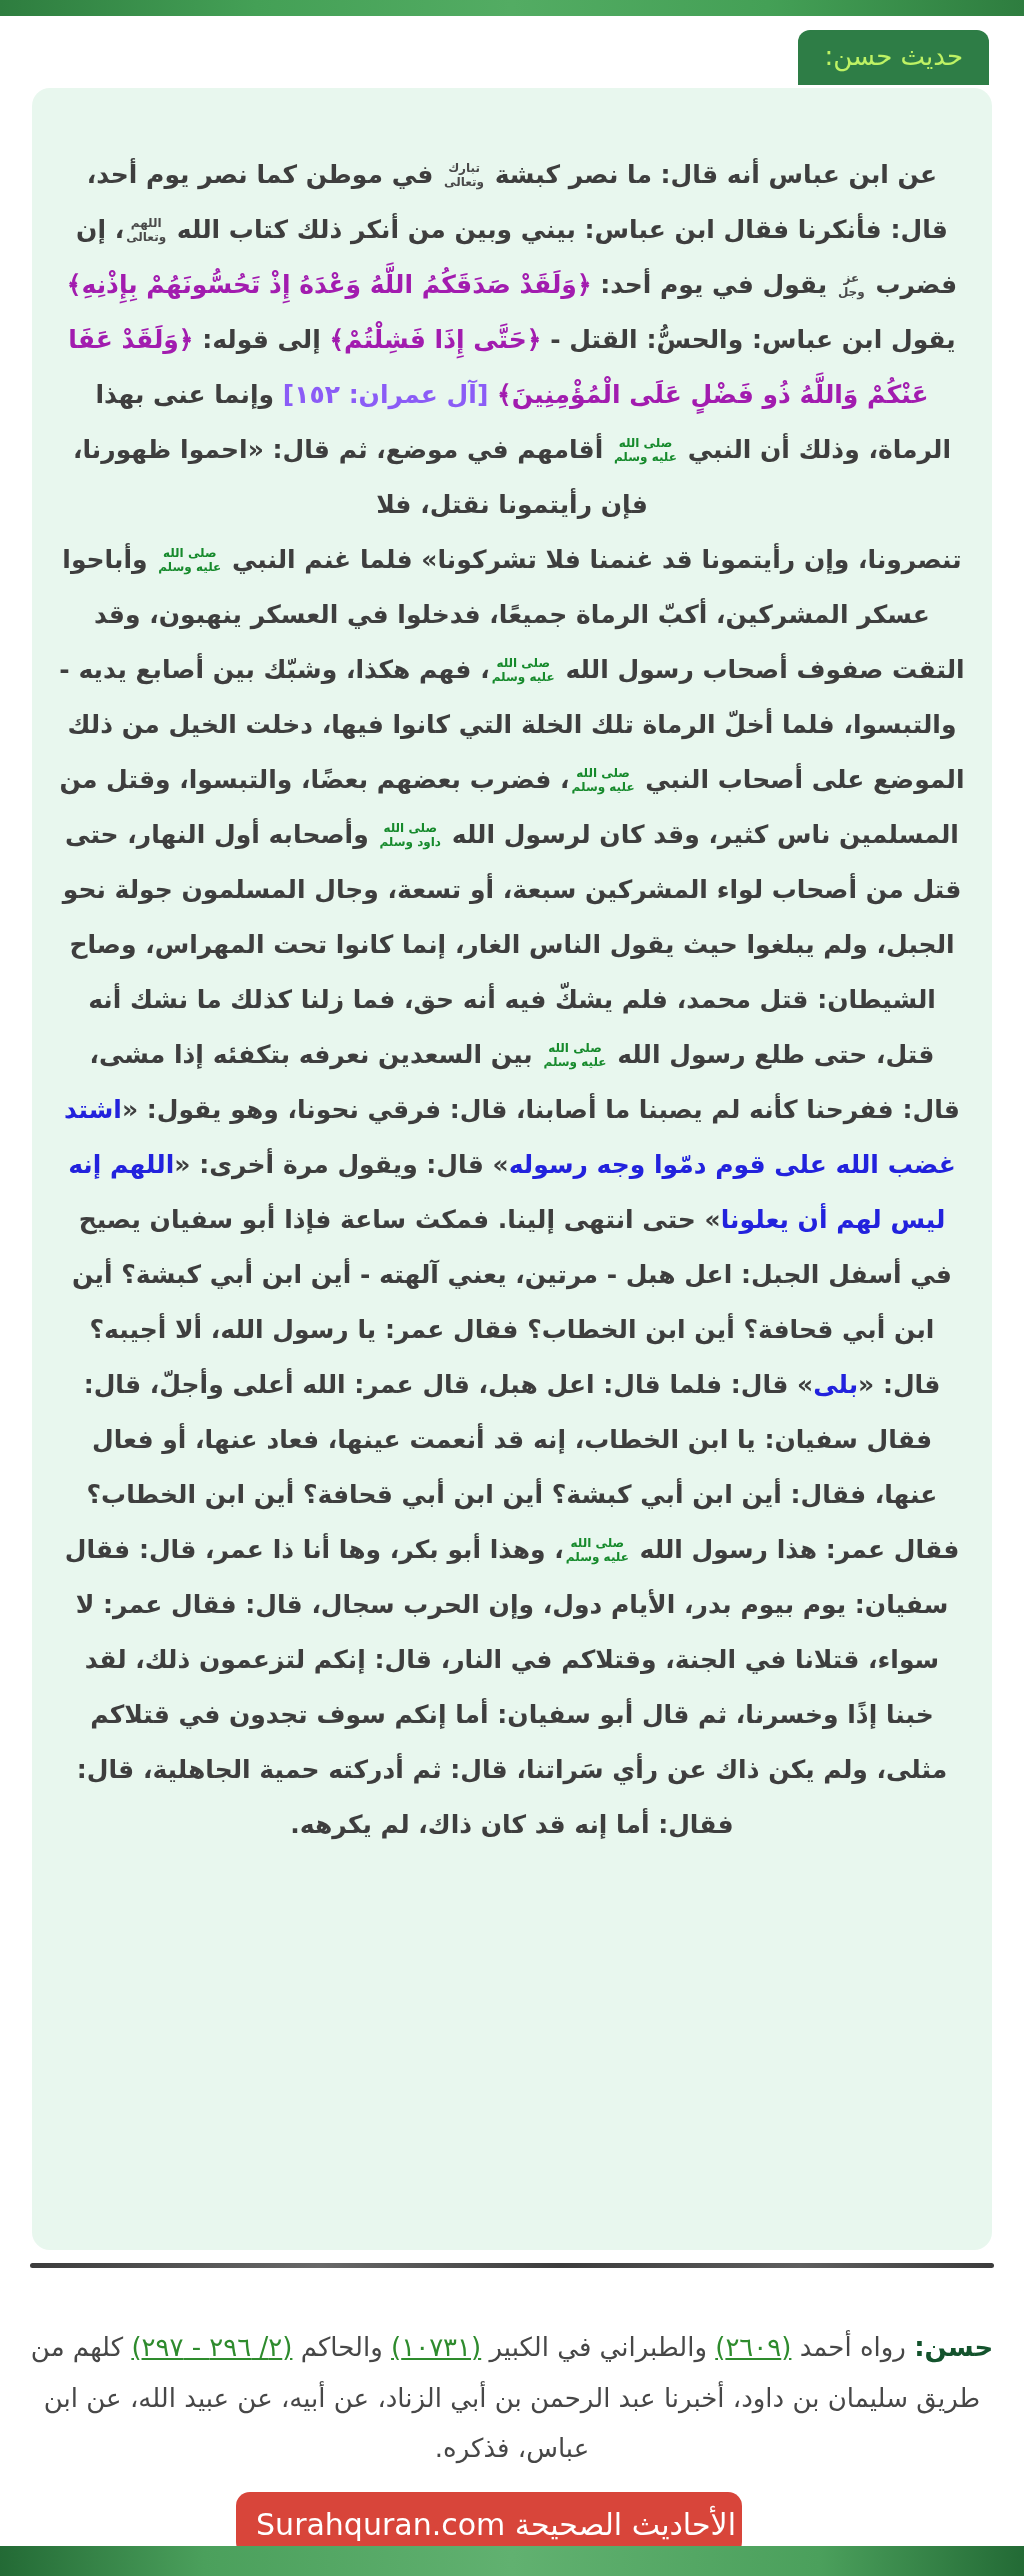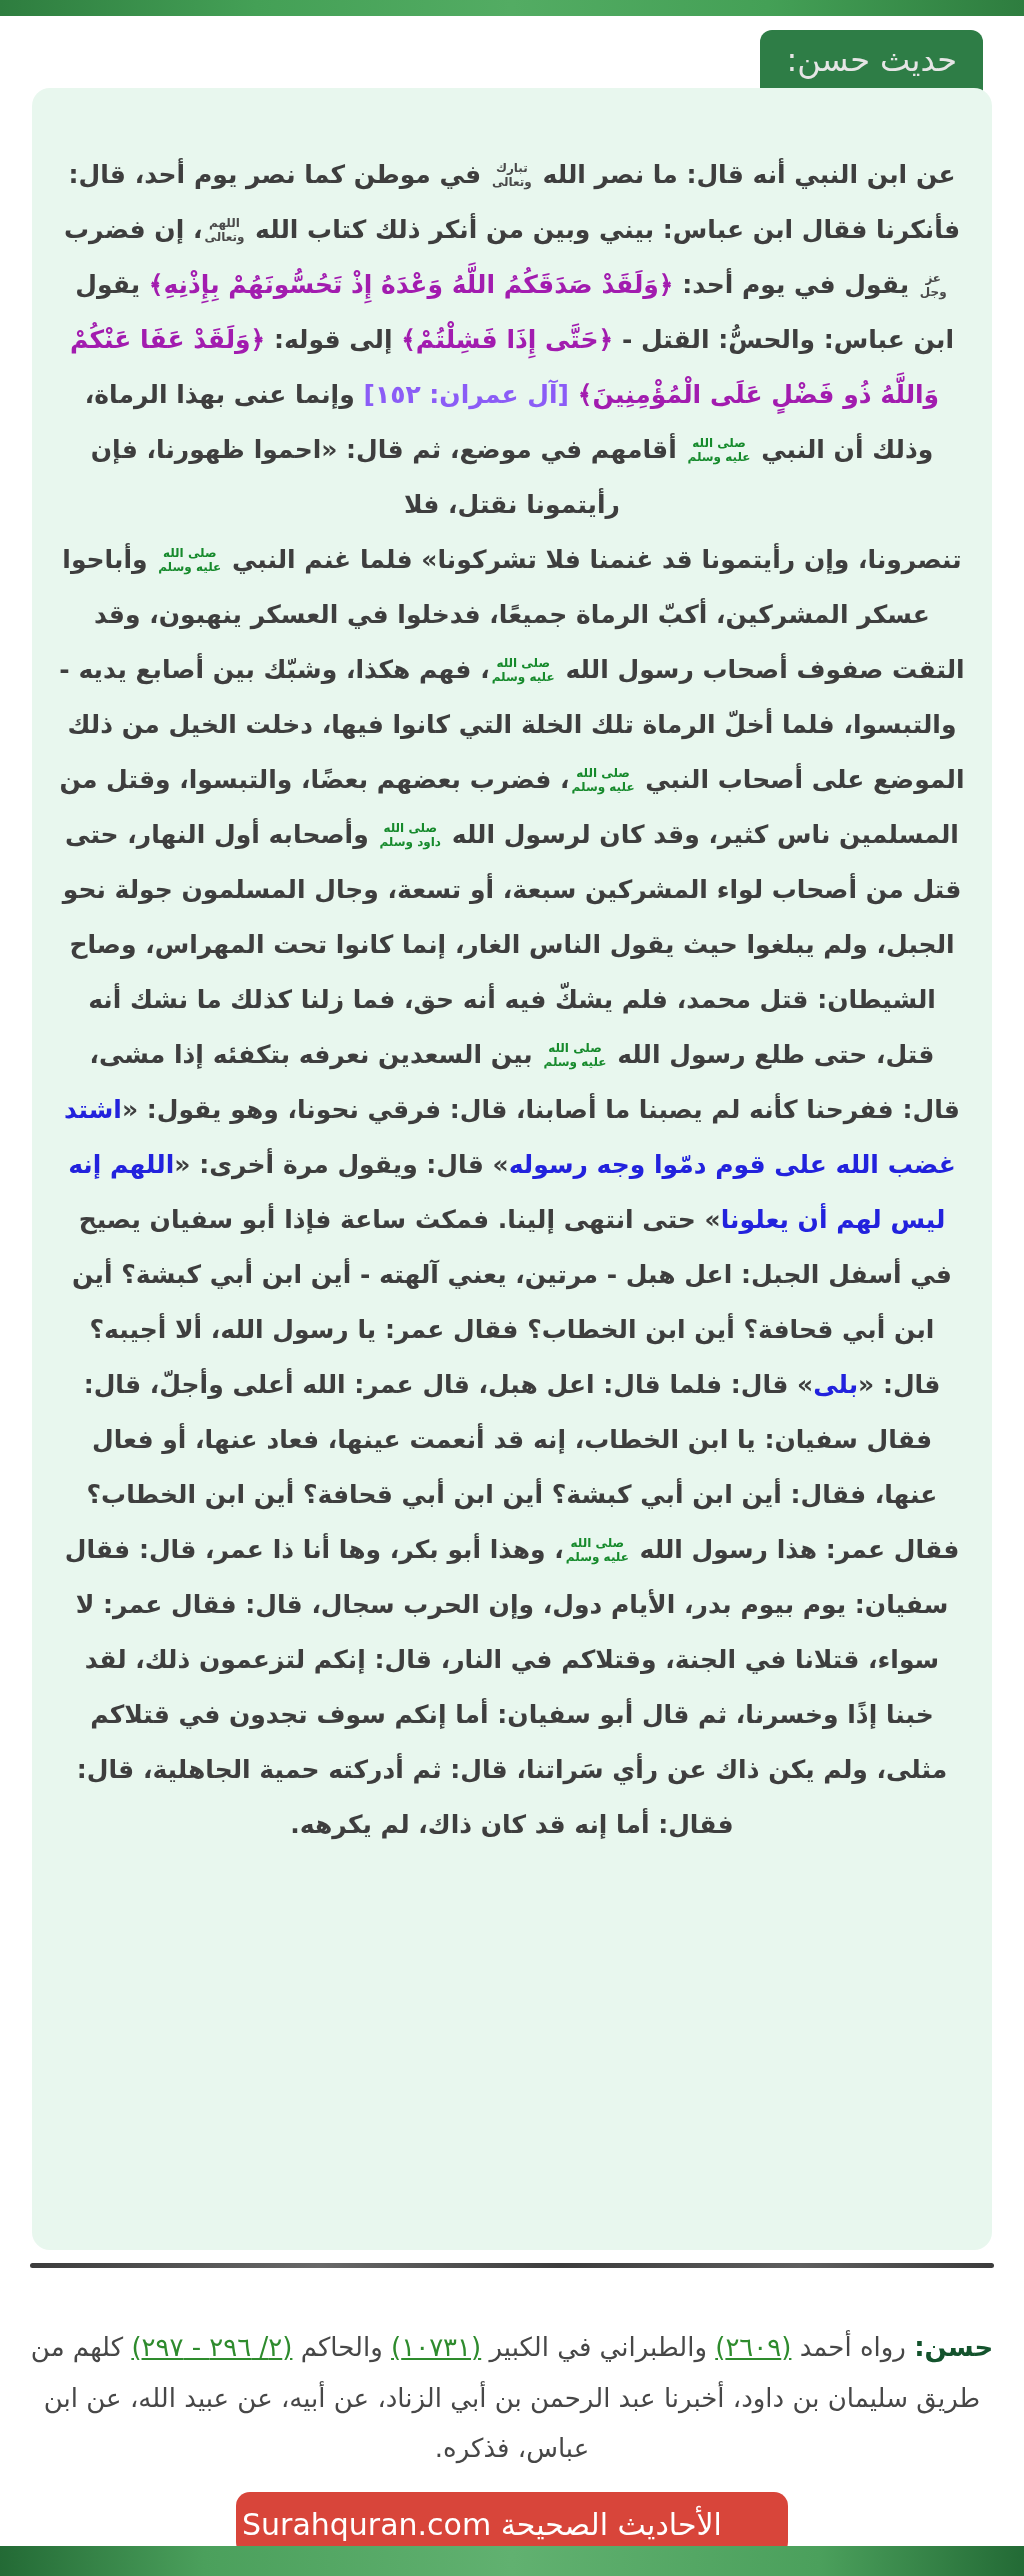--- a/index.html
+++ b/index.html
@@ -6,23 +6,23 @@
   html,body { margin:0; padding:0; }
   body {
     width:1024px; height:2576px; position:relative; background:#ffffff;
     font-family:"DejaVu Sans", sans-serif; overflow:hidden;
   }
   .top-bar {
     position:absolute; top:0; left:0; width:1024px; height:16px;
     background:linear-gradient(90deg,#2e7d3f 0%,#44a056 25%,#53ac63 50%,#44a056 75%,#2e7d3f 100%);
   }
   .grade-badge {
-    position:absolute; top:30px; right:41px;
-    background:#2e7d46; color:#e5e5e5;
-    font-size:32px; line-height:1.2; padding:11px 26px 13px;
+    position:absolute; top:30px; right:35px;
+    background:#2e7d46; color:#bef264;
+    font-size:26px; line-height:1.2; padding:11px 26px 13px;
     border-radius:12px 12px 0 0;
     direction:rtl;
   }
   .hadith-card {
     position:absolute; top:88px; left:32px; width:960px; height:2162px;
     background:#e8f7ee; border-radius:18px;
     padding:34px 26px; overflow:hidden;
   }
   .hadith-text {
     direction:rtl; text-align:center;
@@ -46,42 +46,42 @@
   }
   .takhrij-text {
     position:absolute; top:2296px; left:30px; width:964px;
     direction:rtl; text-align:center;
     font-size:26px; font-weight:normal; color:#474747; line-height:1.95;
   }
   .takhrij-text .seg-normal { color:#474747; }
   .seg-grade { color:#14532d; font-weight:bold; }
   .seg-num   { color:#2e8b2d;text-decoration:underline; }
   .site-button {
-    position:absolute; top:2492px; left:236px; width:552px; height:64px;
+    position:absolute; top:2492px; left:236px; width:506px; height:64px;
     background:#d8453a; border:none; border-radius:14px;
     color:#ffffff; font-size:30px; font-family:"DejaVu Sans", sans-serif;
-    display:flex; align-items:center; justify-content:flex-end;
+    display:flex; align-items:center; justify-content:flex-start;
     direction:rtl; cursor:pointer;
   }
   .bottom-bar {
     position:absolute; bottom:0; left:0; width:1024px; height:30px;
     background:linear-gradient(90deg,#236a35 0%,#4ba05c 20%,#61b170 50%,#4ba05c 80%,#236a35 100%);
   }
 </style>
 </head>
 <body>
 
 <div class="top-bar"></div>
 
 <div class="grade-badge">
   <span>حديث حسن:</span>
 </div>
 
 <div class="hadith-card">
-  <p class="hadith-text"><span class="seg-normal">عن ابن النبي أنه قال: ما نصر الله </span><span class="seg-honorific">تبارك
+  <p class="hadith-text"><span class="seg-normal">عن ابن عباس أنه قال: ما نصر كبشة </span><span class="seg-honorific">تبارك
 وتعالى</span><span class="seg-normal"> في موطن كما نصر يوم أحد، قال: فأنكرنا فقال ابن عباس: بيني وبين من أنكر ذلك كتاب الله </span><span class="seg-honorific">اللهم
 وتعالى</span><span class="seg-normal">، إن فضرب </span><span class="seg-honorific">عز
 وجل</span><span class="seg-normal"> يقول في يوم أحد: </span><span class="seg-quran">﴿وَلَقَدْ صَدَقَكُمُ اللَّهُ وَعْدَهُ إِذْ تَحُسُّونَهُمْ بِإِذْنِهِ﴾</span><span class="seg-normal"> يقول ابن عباس: والحسُّ: القتل - </span><span class="seg-quran">﴿حَتَّى إِذَا فَشِلْتُمْ﴾</span><span class="seg-normal"> إلى قوله: </span><span class="seg-quran">﴿وَلَقَدْ عَفَا عَنْكُمْ وَاللَّهُ ذُو فَضْلٍ عَلَى الْمُؤْمِنِينَ﴾</span><span class="seg-normal"> </span><span class="seg-ref">[آل عمران: ١٥٢]</span><span class="seg-normal"> وإنما عنى بهذا الرماة، وذلك أن النبي </span><span class="seg-honorific_saw">صلى الله
 عليه وسلم</span><span class="seg-normal"> أقامهم في موضع، ثم قال: «احموا ظهورنا، فإن رأيتمونا نقتل، فلا</span><br><span class="seg-normal">تنصرونا، وإن رأيتمونا قد غنمنا فلا تشركونا» فلما غنم النبي </span><span class="seg-honorific_saw">صلى الله
 عليه وسلم</span><span class="seg-normal"> وأباحوا عسكر المشركين، أكبّ الرماة جميعًا، فدخلوا في العسكر ينهبون، وقد التقت صفوف أصحاب رسول الله </span><span class="seg-honorific_saw">صلى الله
 عليه وسلم</span><span class="seg-normal">، فهم هكذا، وشبّك بين أصابع يديه - والتبسوا، فلما أخلّ الرماة تلك الخلة التي كانوا فيها، دخلت الخيل من ذلك الموضع على أصحاب النبي </span><span class="seg-honorific_saw">صلى الله
 عليه وسلم</span><span class="seg-normal">، فضرب بعضهم بعضًا، والتبسوا، وقتل من المسلمين ناس كثير، وقد كان لرسول الله </span><span class="seg-honorific_saw">صلى الله
 داود وسلم</span><span class="seg-normal"> وأصحابه أول النهار، حتى قتل من أصحاب لواء المشركين سبعة، أو تسعة، وجال المسلمون جولة نحو الجبل، ولم يبلغوا حيث يقول الناس الغار، إنما كانوا تحت المهراس، وصاح الشيطان: قتل محمد، فلم يشكّ فيه أنه حق، فما زلنا كذلك ما نشك أنه قتل، حتى طلع رسول الله </span><span class="seg-honorific_saw">صلى الله
 عليه وسلم</span><span class="seg-normal"> بين السعدين نعرفه بتكفئه إذا مشى، قال: ففرحنا كأنه لم يصبنا ما أصابنا، قال: فرقي نحونا، وهو يقول: «</span><span class="seg-dua">اشتد غضب الله على قوم دمّوا وجه رسوله</span><span class="seg-normal">» قال: ويقول مرة أخرى: «</span><span class="seg-dua">اللهم إنه ليس لهم أن يعلونا</span><span class="seg-normal">» حتى انتهى إلينا. فمكث ساعة فإذا أبو سفيان يصيح في أسفل الجبل: اعل هبل - مرتين، يعني آلهته - أين ابن أبي كبشة؟ أين ابن أبي قحافة؟ أين ابن الخطاب؟ فقال عمر: يا رسول الله، ألا أجيبه؟ قال: «</span><span class="seg-dua">بلى</span><span class="seg-normal">» قال: فلما قال: اعل هبل، قال عمر: الله أعلى وأجلّ، قال: فقال سفيان: يا ابن الخطاب، إنه قد أنعمت عينها، فعاد عنها، أو فعال عنها، فقال: أين ابن أبي كبشة؟ أين ابن أبي قحافة؟ أين ابن الخطاب؟ فقال عمر: هذا رسول الله </span><span class="seg-honorific_saw">صلى الله
 عليه وسلم</span><span class="seg-normal">، وهذا أبو بكر، وها أنا ذا عمر، قال: فقال سفيان: يوم بيوم بدر، الأيام دول، وإن الحرب سجال، قال: فقال عمر: لا سواء، قتلانا في الجنة، وقتلاكم في النار، قال: إنكم لتزعمون ذلك، لقد خبنا إذًا وخسرنا، ثم قال أبو سفيان: أما إنكم سوف تجدون في قتلاكم مثلى، ولم يكن ذاك عن رأي سَراتنا، قال: ثم أدركته حمية الجاهلية، قال: فقال: أما إنه قد كان ذاك، لم يكرهه.</span></p>

